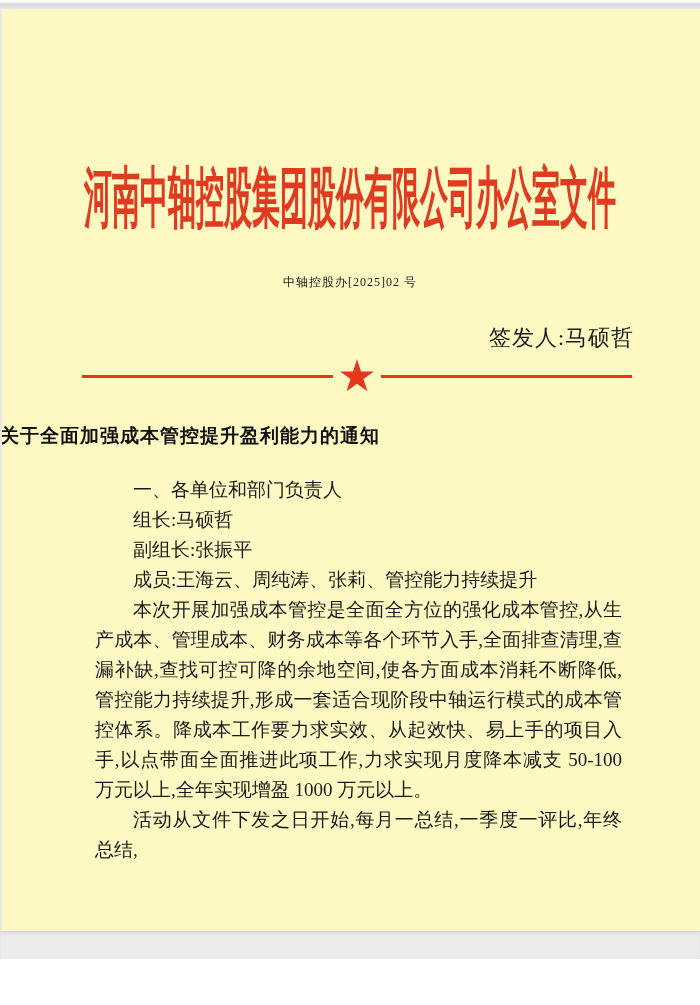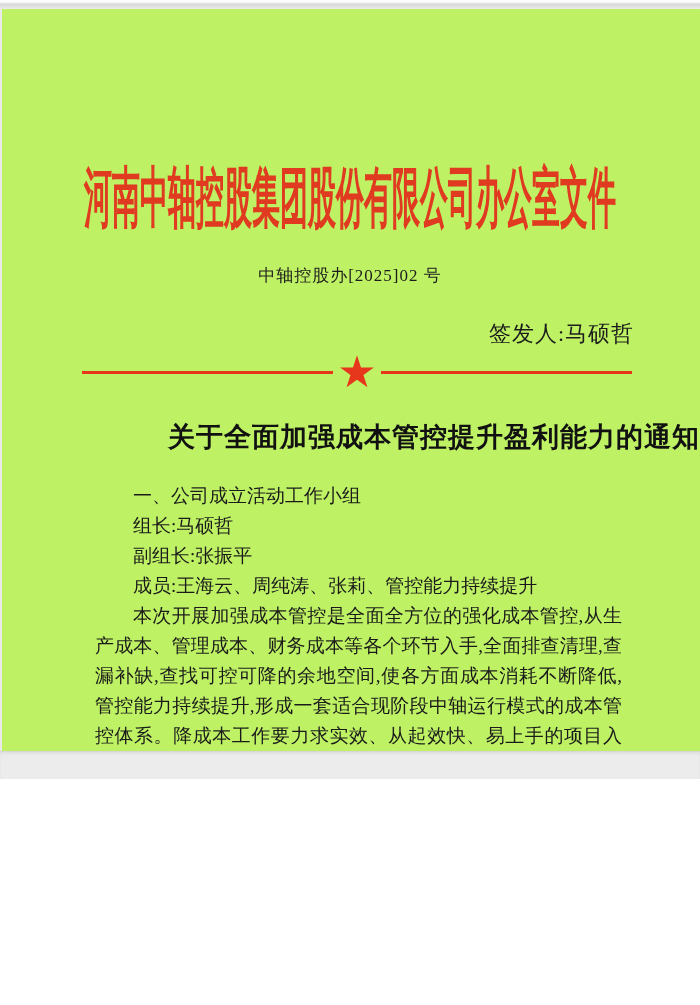--- a/index.html
+++ b/index.html
@@ -1,20 +1,20 @@
 <!DOCTYPE html>
 <html><head>
 <meta charset="utf-8">
 <style>
   html, body { margin: 0; padding: 0; background: #ffffff; }
   .viewport {
     position: relative;
     width: 700px;
-    height: 779px;
-    background: #bef264;
+    height: 959px;
+    background: #fef9c3;
     overflow: hidden;
     font-family: "Liberation Serif", serif;
   }
   
   .edge-top {
     position: absolute; top: 0; left: 0; right: 0; height: 9px;
     background: linear-gradient(to bottom, #fbfbfb 0px, #fbfbfb 2px, #d8d8d8 4px, #dedede 6px, #ececec 9px);
   }
   .edge-left {
     position: absolute; top: 9px; bottom: 28px; left: 0; width: 2px;
@@ -38,23 +38,23 @@
     font-weight: bold;
     font-size: 28px;
     color: #e03a20;
     white-space: nowrap;
     transform: scaleY(2.35);
     transform-origin: center;
     letter-spacing: 0px;
   }
 
   .doc-number {
-    margin-top: 24px;
+    margin-top: 34px;
     text-align: center;
-    font-size: 17px;
+    font-size: 12px;
     color: #1c1c1c;
     letter-spacing: 1px;
   }
 
   .issuer {
     margin-top: 32px;
     padding-right: 66px;
     text-align: right;
     font-size: 22px;
     color: #1c1c1c;
@@ -70,22 +70,22 @@
   .rule .star {
     color: #e6371c;
     font-size: 44px;
     line-height: 4px;
     margin: 0 4px;
     font-family: "DejaVu Sans", sans-serif;
   }
 
   .doc-title {
     margin-top: 36px;
-    text-align: right;
-    font-size: 27px;
+    text-align: left;
+    font-size: 19px;
     font-weight: bold;
     color: #111111;
     font-family: "Liberation Sans", sans-serif;
     letter-spacing: 1px;
   }
 
   .body-text {
     margin: 26px 78px 0 95px;
     font-size: 19px;
     line-height: 30px;
@@ -113,21 +113,21 @@
 
   <div class="rule">
     <span class="seg"></span>
     <span class="star">★</span>
     <span class="seg"></span>
   </div>
 
   <div class="doc-title">关于全面加强成本管控提升盈利能力的通知</div>
 
   <div class="body-text">
-    <p class="indent">一、公司成立活动工作小组</p>
+    <p class="indent">一、各单位和部门负责人</p>
     <p class="indent">组长:马硕哲</p>
     <p class="indent">副组长:张振平</p>
     <p class="indent">成员:王海云、周纯涛、张莉、管控能力持续提升</p>
     <p class="indent">本次开展加强成本管控是全面全方位的强化成本管控,从生产成本、管理成本、财务成本等各个环节入手,全面排查清理,查漏补缺,查找可控可降的余地空间,使各方面成本消耗不断降低,管控能力持续提升,形成一套适合现阶段中轴运行模式的成本管控体系。降成本工作要力求实效、从起效快、易上手的项目入手,以点带面全面推进此项工作,力求实现月度降本减支 50-100 万元以上,全年实现增盈 1000 万元以上。</p>
     <p class="indent">活动从文件下发之日开始,每月一总结,一季度一评比,年终总结,</p>
   </div>
 
   <div class="edge-bottom"></div>
 
 </div>

